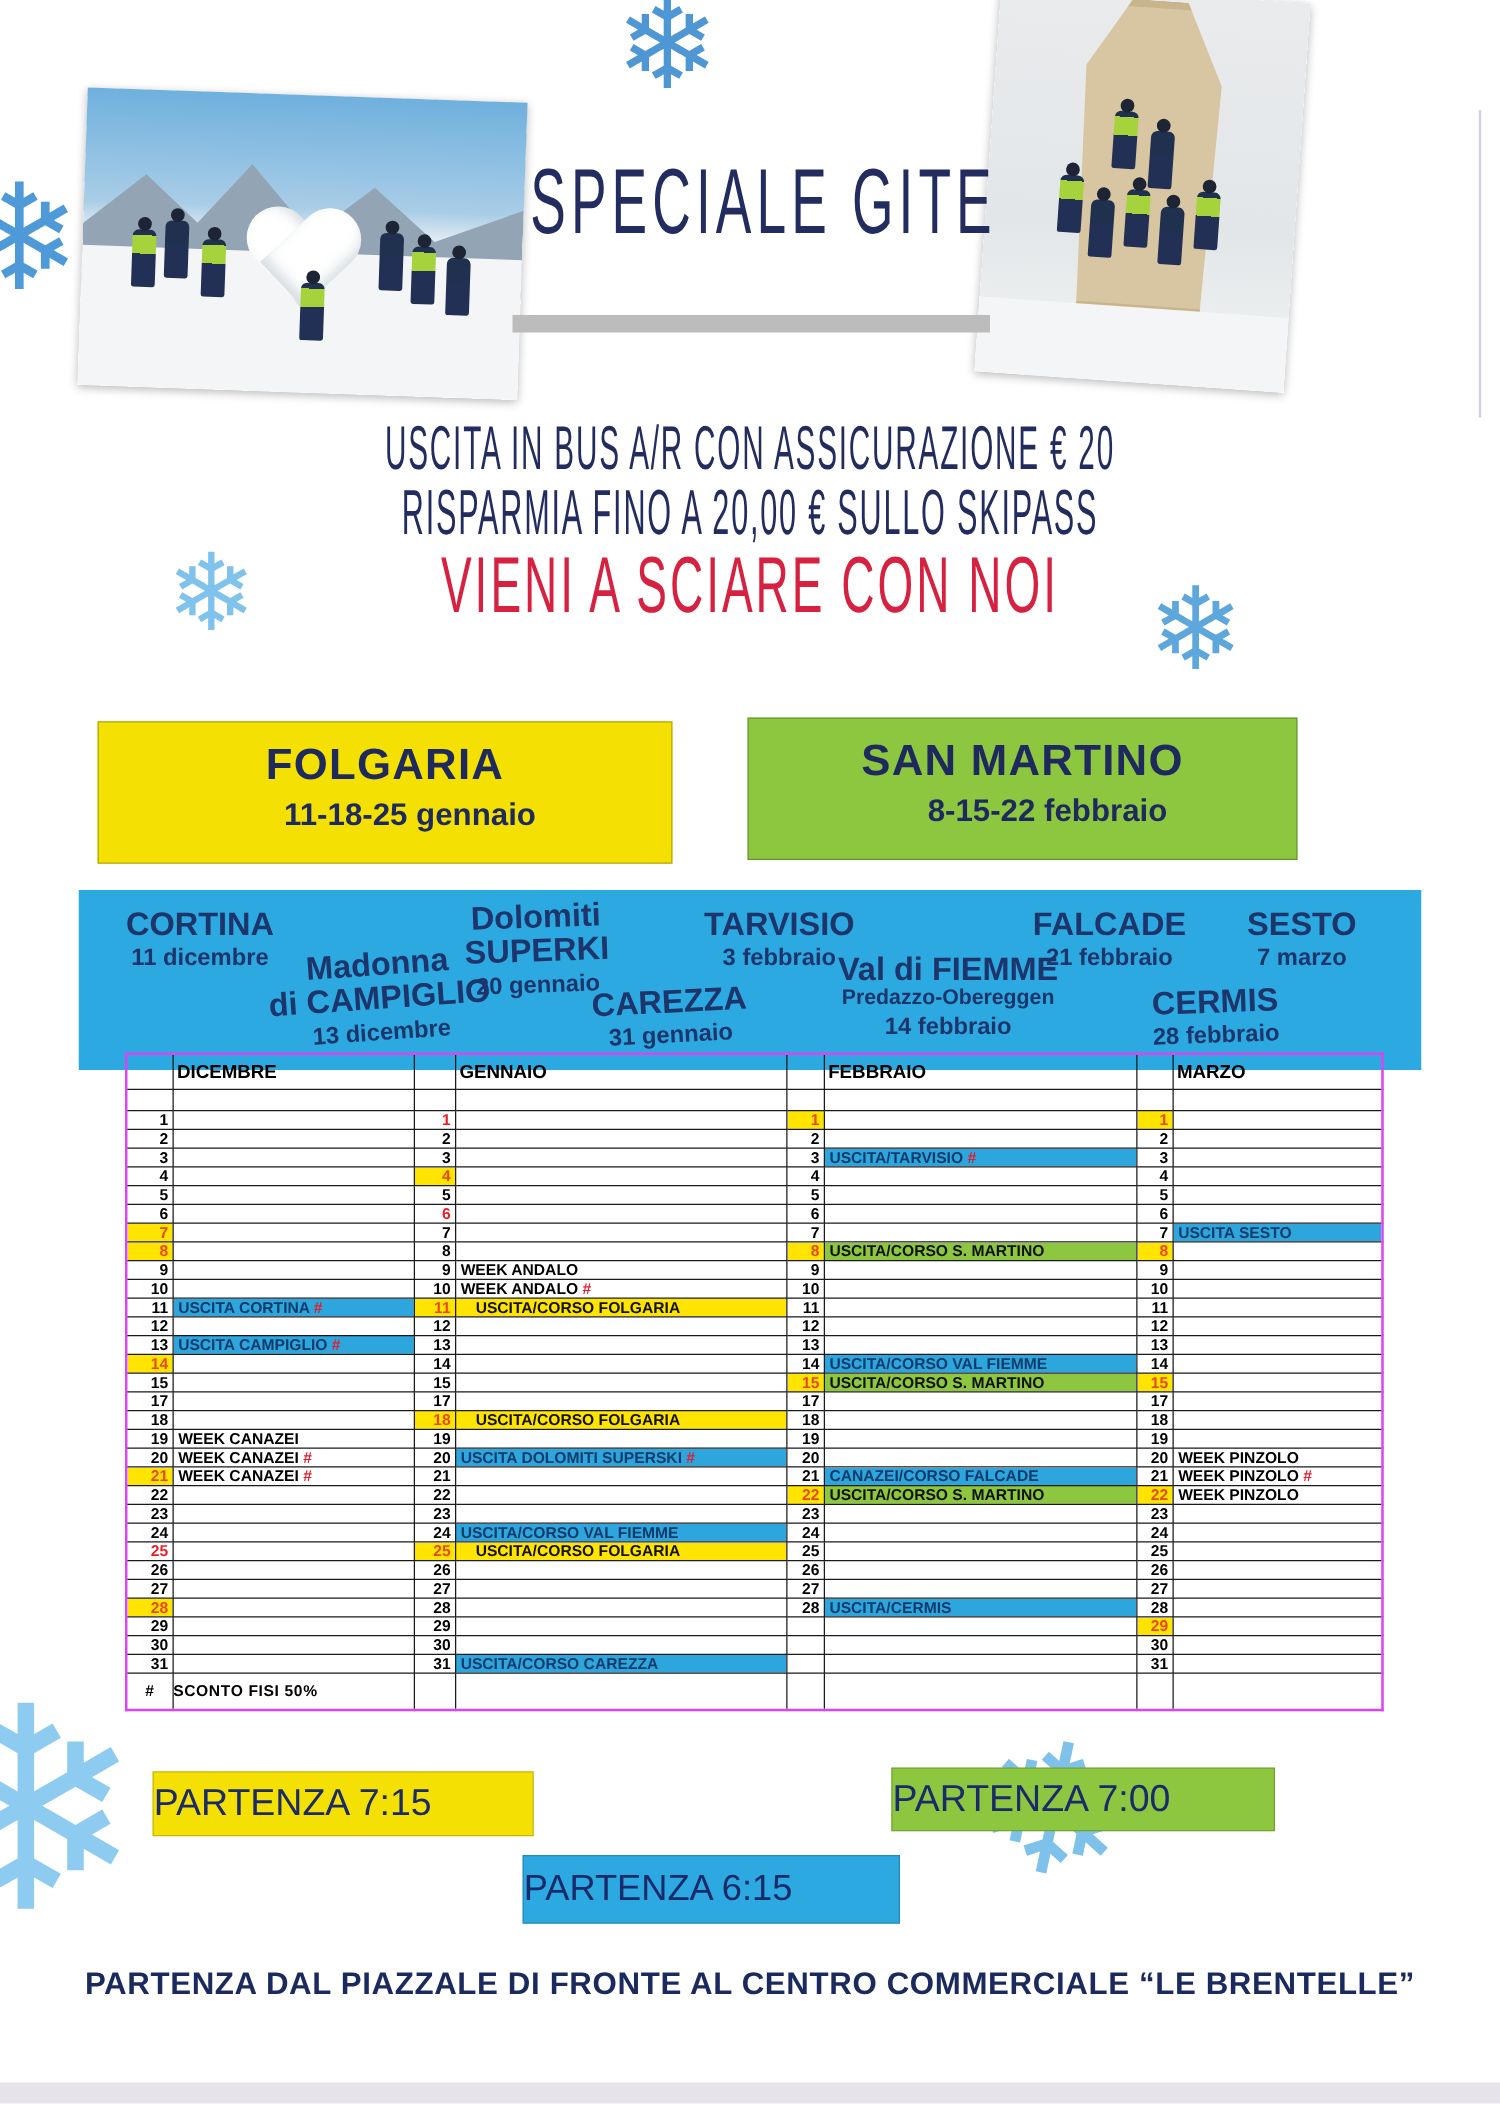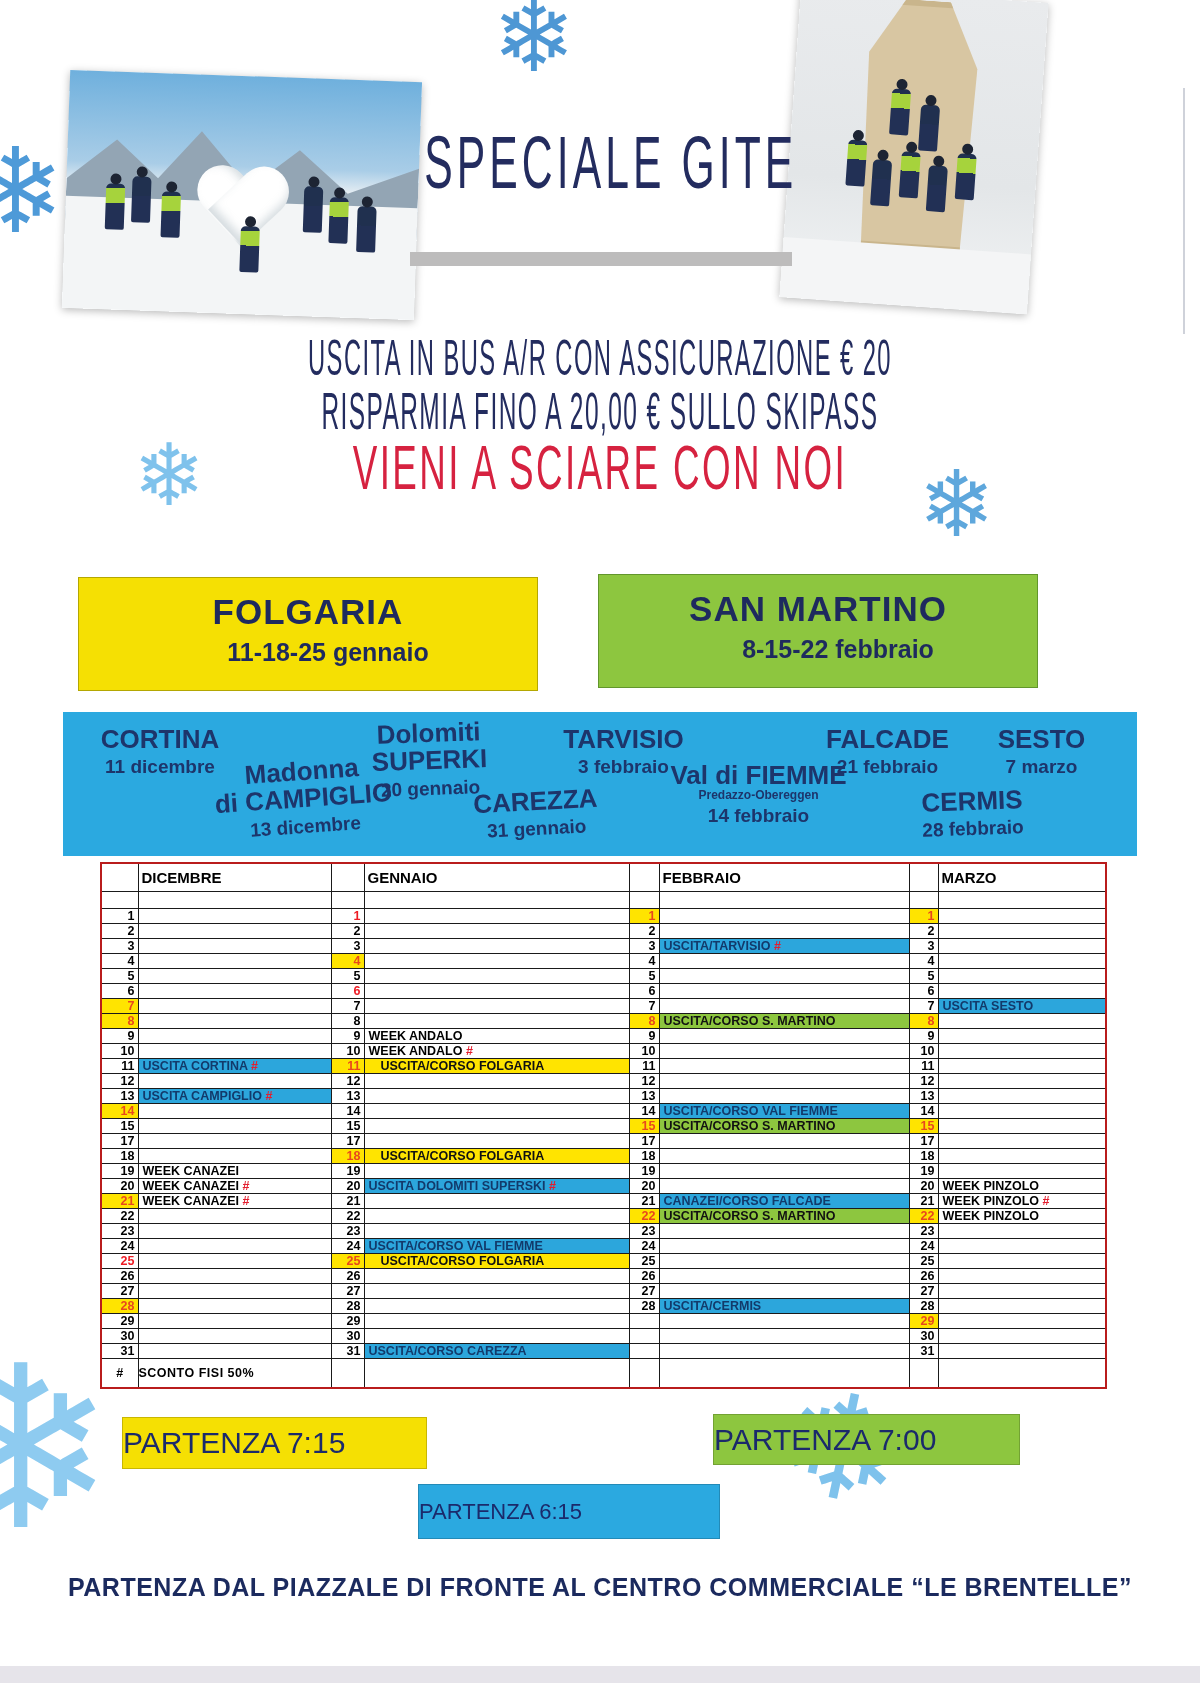--- a/index.html
+++ b/index.html
@@ -55,35 +55,35 @@
   .offer{position:absolute;height:112px;text-align:center;color:#1e2a5e;border:1px solid rgba(60,60,0,.35);}
   .offer-yellow{left:78px;top:577px;width:458px;background:#f5e003;}
   .offer-green{left:598px;top:574px;width:438px;background:#8dc63f;border-color:rgba(20,60,10,.35);}
   .offer-name{font-size:35px;font-weight:bold;letter-spacing:1px;margin-top:14px;}
   .offer-dates{font-size:25px;font-weight:bold;margin-top:6px;margin-left:40px;}
 
   
   .band{position:absolute;left:63px;top:712px;width:1074px;height:144px;background:#2ba9e0;color:#1d356b;}
   .dest{position:absolute;text-align:center;}
   .dest-line{font-size:26px;font-weight:bold;line-height:1.05;white-space:nowrap;}
-  .dest-sub{font-size:12px;font-weight:bold;line-height:1.1;white-space:nowrap;}
+  .dest-sub{font-size:17px;font-weight:bold;line-height:1.1;white-space:nowrap;}
   .dest-date{font-size:19px;font-weight:bold;margin-top:3px;white-space:nowrap;}
   .dest-1{left:22px;top:14px;width:150px;}
   .dest-2{left:148px;top:46px;width:185px;transform:rotate(-4deg);}
   .dest-3{left:294px;top:8px;width:145px;transform:rotate(-2deg);}
   .dest-4{left:398px;top:76px;width:150px;transform:rotate(-3deg);}
   .dest-5{left:488px;top:14px;width:145px;}
   .dest-6{left:598px;top:50px;width:195px;}
   .dest-7{left:752px;top:14px;width:145px;}
   .dest-8{left:842px;top:76px;width:135px;transform:rotate(-2deg);}
   .dest-9{left:916px;top:14px;width:125px;}
 
   
-  .cal{position:absolute;left:100px;top:862px;width:1005px;border-collapse:collapse;table-layout:fixed;
-      border:2px solid #b91c1c;}
+  .cal{position:absolute;left:100px;top:842px;width:1005px;border-collapse:collapse;table-layout:fixed;
+      border:2px solid #d946ef;}
   .cal td{border:1px solid #1a1a1a;padding:0;font-size:12.5px;font-weight:bold;color:#000;
       overflow:hidden;white-space:nowrap;}
   .cal tr.day-row{height:15px;}
   .cal tr.head-row{height:28px;}
   .cal tr.spacer-row{height:17px;}
   .cal tr.note-row{height:30px;}
   .cal .month-name{font-size:15px;padding-left:3px;}
   .cal .num{text-align:right;padding-right:3px;}
   .cal .num-hl{background:#ffe400;color:#e8481d;}
   .cal .num-red{color:#ed1c24;}
@@ -92,21 +92,21 @@
   .cal .evt-yellow{background:#ffe400;color:#111;padding-left:16px;}
   .cal .evt-green{background:#8dc63f;color:#111;}
   .hash{color:#e31e2e;}
   .note-sym{color:#e31e2e;text-align:center;font-size:16px;}
   .note-text{color:#e31e2e;font-size:20px;padding-left:10px;letter-spacing:.5px;}
 
   
   .dep{position:absolute;text-align:left;color:#1b2a6b;font-weight:normal;border:1px solid rgba(0,0,0,.18);}
   .dep-yellow{left:122px;top:1417px;width:303px;height:50px;background:#f5e003;font-size:30px;line-height:50px;}
   .dep-green{left:713px;top:1414px;width:305px;height:49px;background:#8dc63f;font-size:30px;line-height:49px;}
-  .dep-blue{left:418px;top:1484px;width:300px;height:53px;background:#2ba9e0;font-size:22px;line-height:53px;}
+  .dep-blue{left:418px;top:1484px;width:300px;height:53px;background:#2ba9e0;font-size:29px;line-height:53px;}
 
   
   .footer-note{position:absolute;left:0;top:1573px;width:1200px;text-align:center;
       font-size:25px;font-weight:bold;color:#1b2a5e;letter-spacing:.5px;}
   .bottom-strip{position:absolute;left:0;top:1666px;width:1200px;height:17px;background:#e6e4ea;}
 </style>
 </head>
 <body>
 
 <div class="page">

